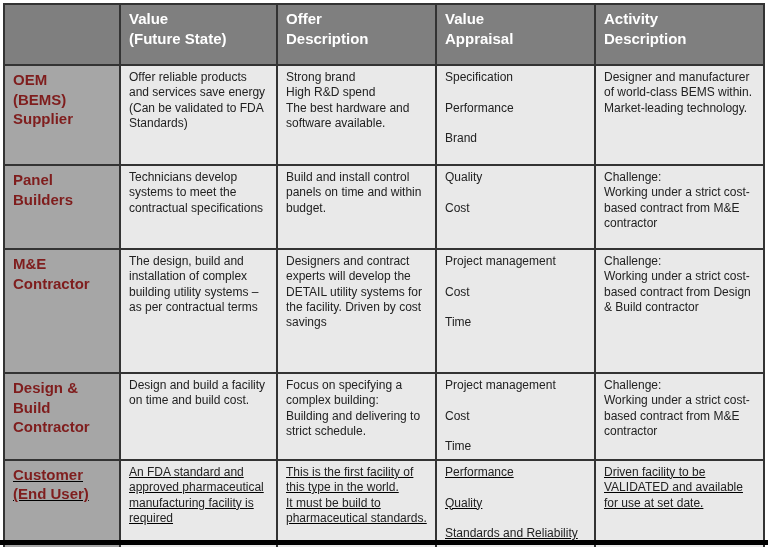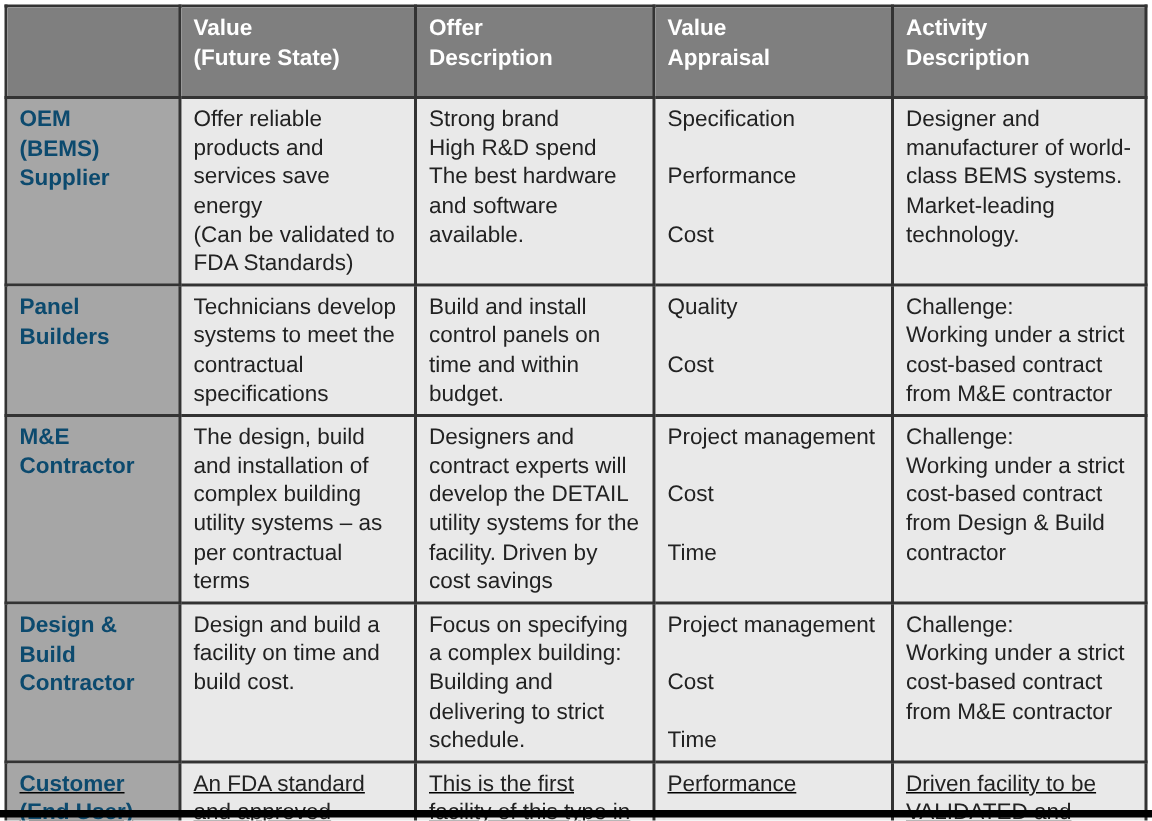--- a/index.html
+++ b/index.html
@@ -47,30 +47,30 @@
     color: #ffffff;
     font-size: 15px;
     font-weight: bold;
     line-height: 1.3;
   }
   th.corner {
     background: #7f7f7f;
   }
   th.row-head {
     background: #a6a6a6;
-    color: #0c4a6e;
+    color: #7f1d1d;
     font-size: 15px;
     font-weight: bold;
     line-height: 1.3;
     padding-top: 6px;
   }
   td.body-cell {
     background: #e9e9e9;
     color: #222222;
-    font-size: 15px;
+    font-size: 12px;
     line-height: 1.28;
     padding-top: 6px;
   }
   .bottom-rule {
     position: absolute;
     left: 0; right: 0;
     top: 540px;
     height: 5px;
     background: #000000;
   }
@@ -105,22 +105,22 @@
 Supplier</th>
         <td class="body-cell">Offer reliable products and services save energy
 (Can be validated to FDA Standards)</td>
         <td class="body-cell">Strong brand
 High R&amp;D spend
 The best hardware and software available.</td>
         <td class="body-cell">Specification
 
 Performance
 
-Cost</td>
-        <td class="body-cell">Designer and manufacturer of world-class BEMS systems.
+Brand</td>
+        <td class="body-cell">Designer and manufacturer of world-class BEMS within.
 Market-leading technology.</td>
       </tr>
       <tr class="r1">
         <th class="row-head">Panel
 Builders</th>
         <td class="body-cell">Technicians develop systems to meet the contractual specifications</td>
         <td class="body-cell">Build and install control panels on time and within budget.</td>
         <td class="body-cell">Quality
 
 Cost</td>

